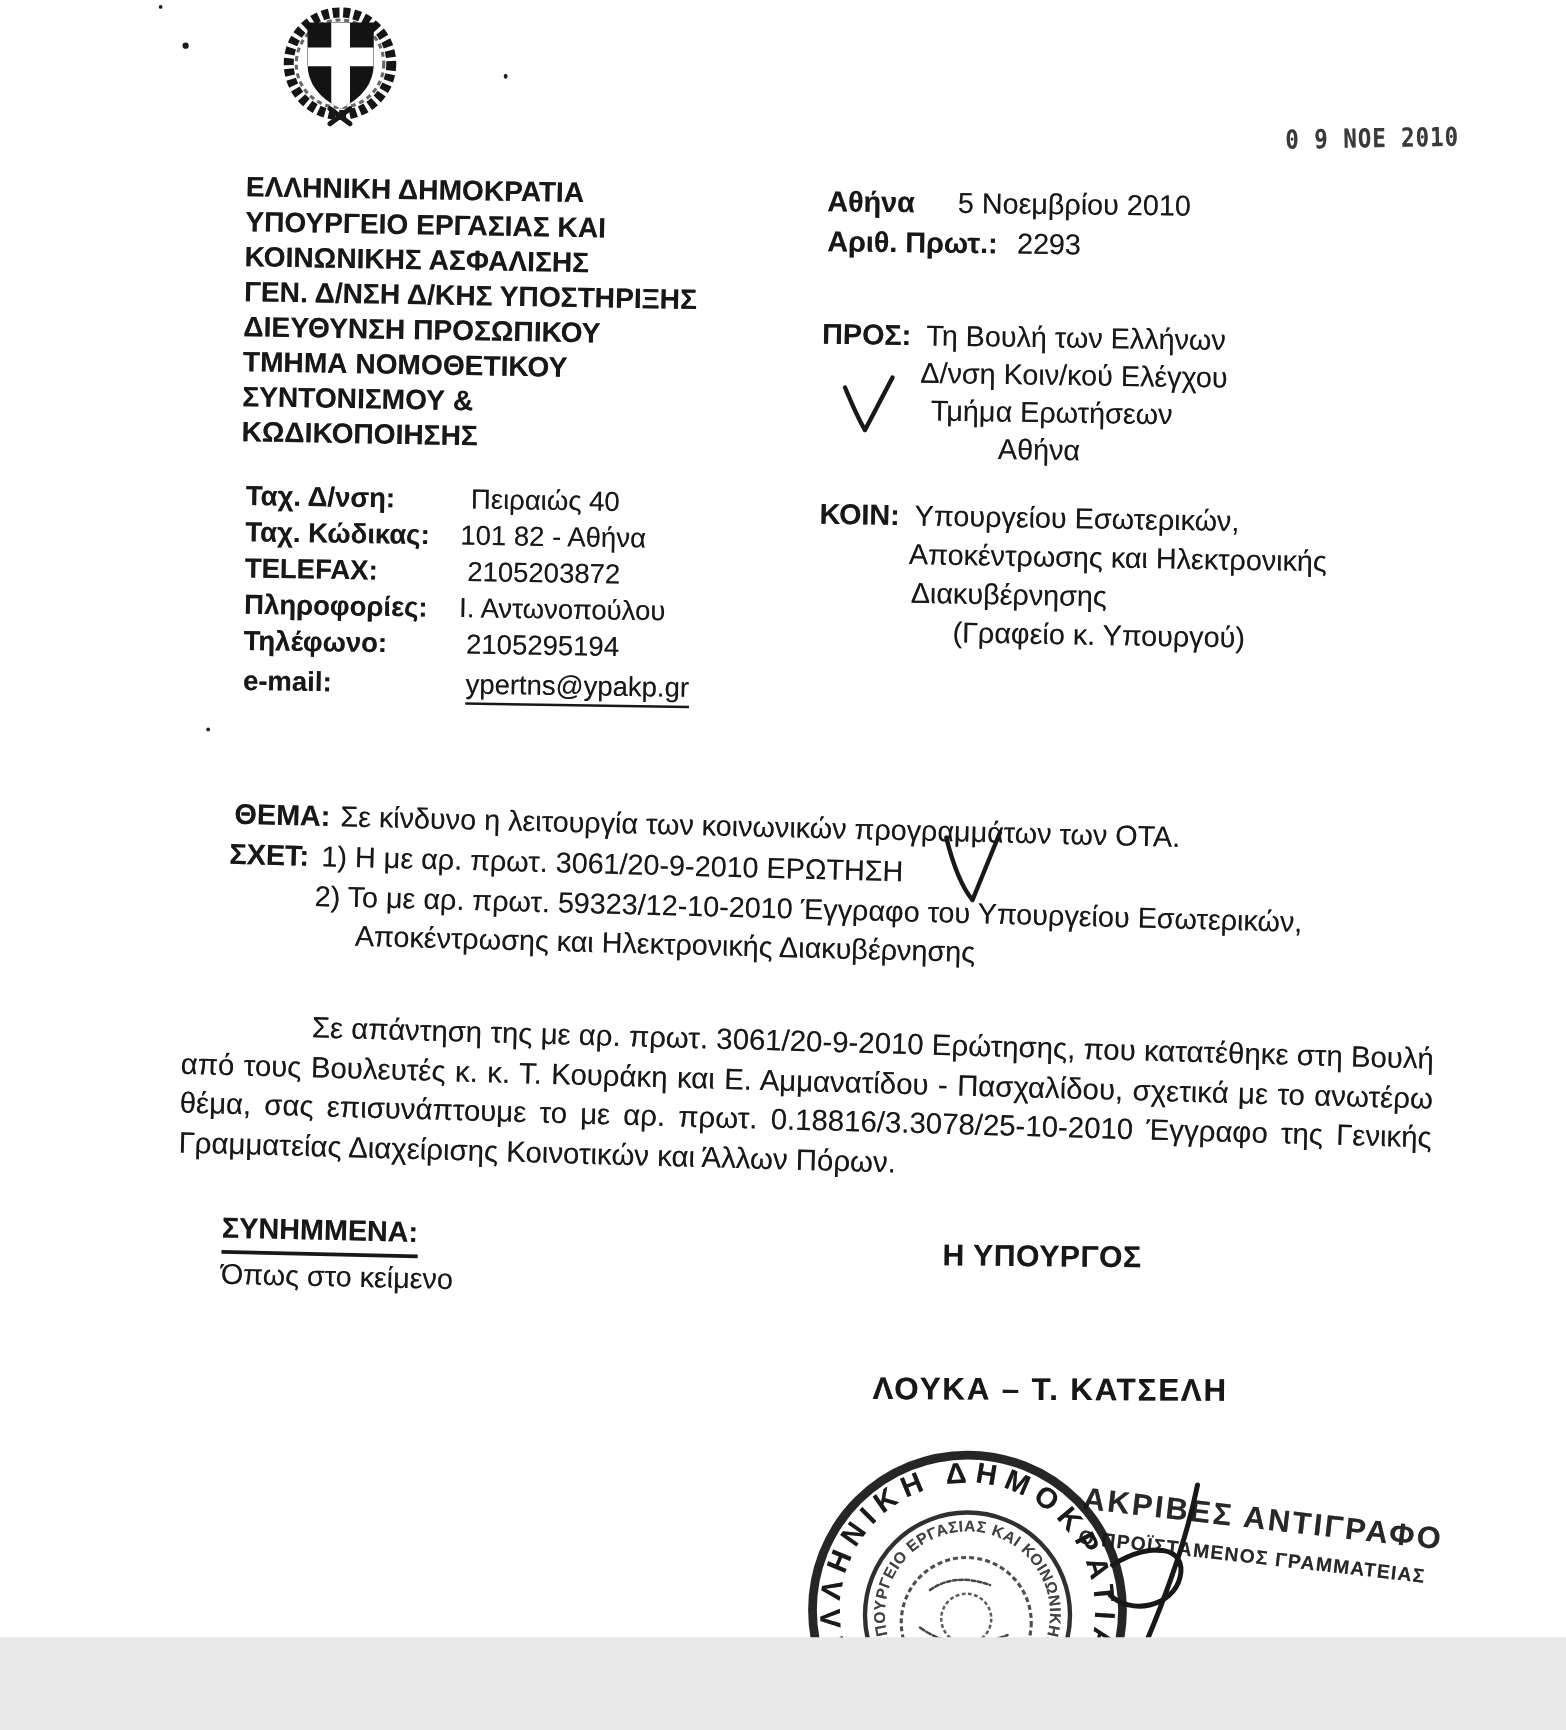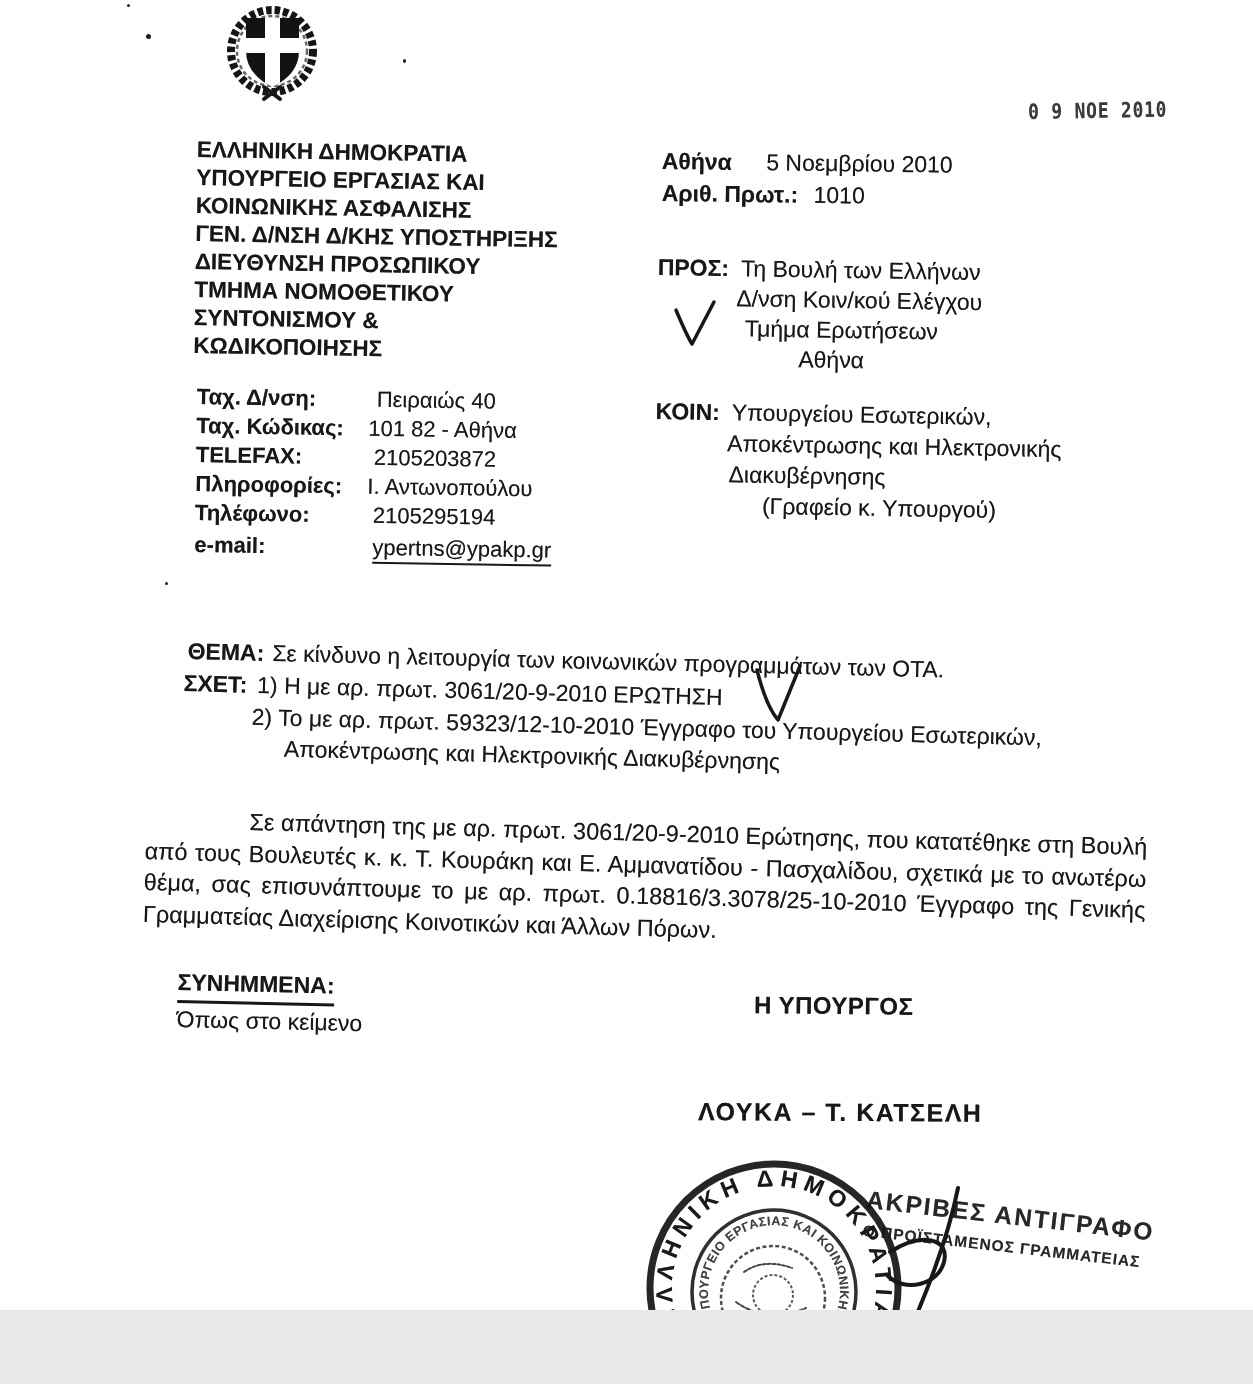--- a/index.html
+++ b/index.html
@@ -165,21 +165,21 @@
       <span class="cvalue uline" style="margin-left:10px">ypertns@ypakp.gr</span>
     </div>
   </div>
 
   <div class="date-line">
     <span class="b">Αθήνα</span>
     <span class="dval">5  Νοεμβρίου 2010</span>
   </div>
   <div class="proto-line">
     <span class="b">Αριθ. Πρωτ.:</span>
-    <span class="pval">1010</span>
+    <span class="pval">2293</span>
   </div>
 
   <div class="pros">
     <div>
       <span class="b lab">ΠΡΟΣ:</span><span>Τη Βουλή των Ελλήνων</span>
     </div>
     <div class="ml1">Δ/νση Κοιν/κού Ελέγχου</div>
     <div class="ml2">Τμήμα Ερωτήσεων</div>
     <div class="ml3">Αθήνα</div>
   </div>

